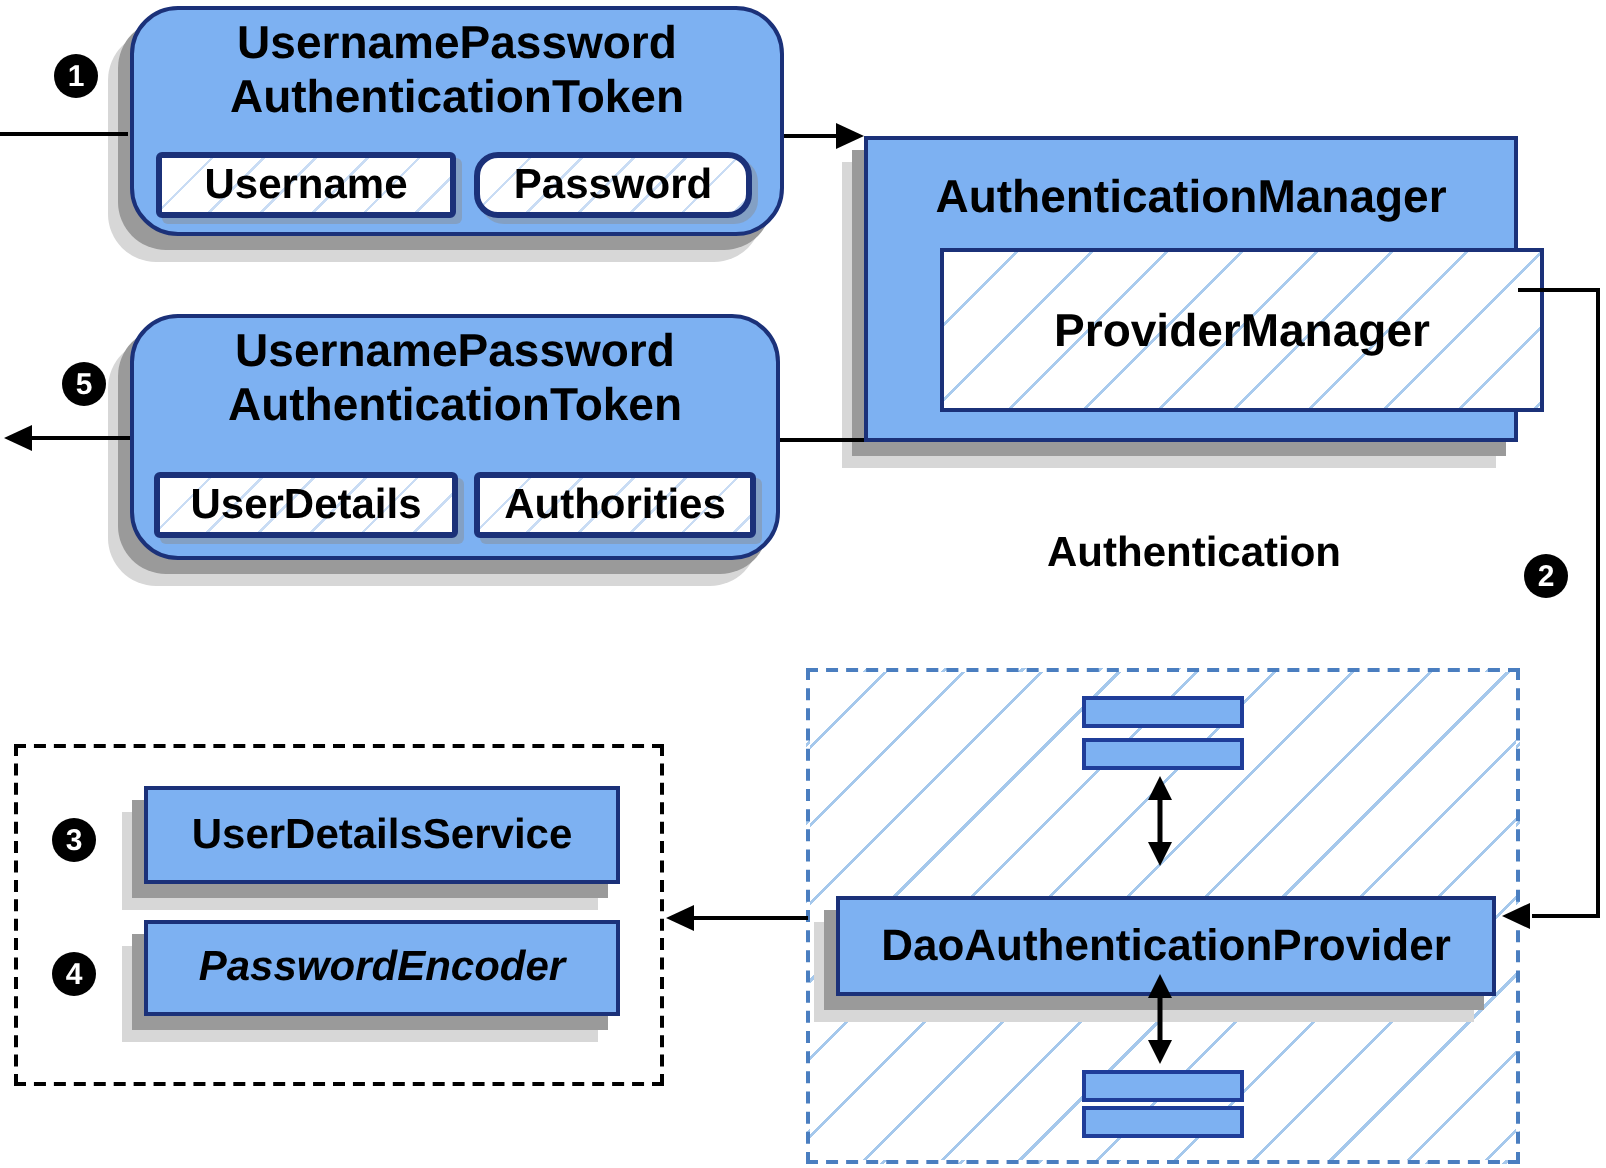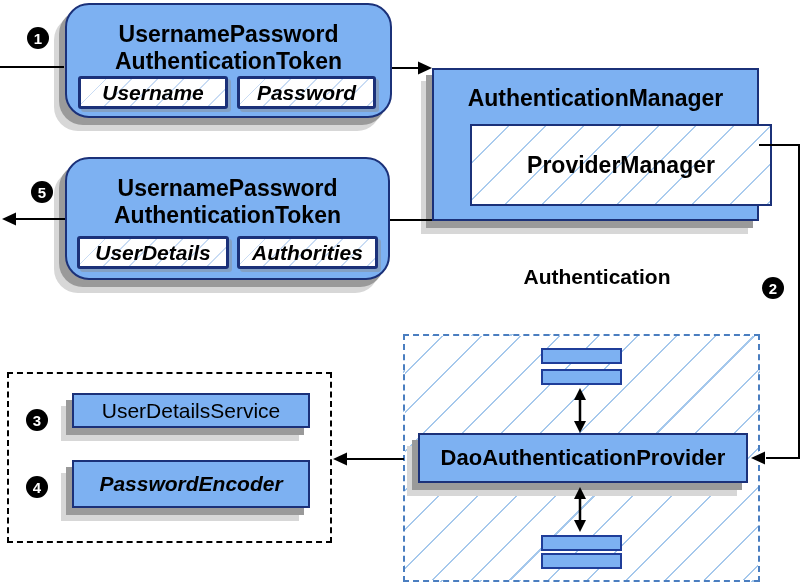--- a/index.html
+++ b/index.html
@@ -8,29 +8,29 @@
     font-family:"Liberation Sans",sans-serif;color:#000;overflow:hidden;
   }
   
   .node{
     position:absolute;box-sizing:border-box;background:#7db1f2;
     border:2px solid #1b3179;z-index:3;
   }
   .shadowed{box-shadow:-6px 7px 0 #9a9a9a,-11px 13px 0 #d7d7d7;}
   .rounded{border-radius:24px;}
   .node-title{font-weight:bold;font-size:23px;line-height:27px;text-align:center;}
-  .token-title{padding-top:16px;}
+  .token-title{padding-top:3px;}
   .fieldbox{
     position:absolute;box-sizing:border-box;height:33px;
     background-color:#fff;
     background-image:repeating-linear-gradient(135deg,rgba(0,0,0,0) 0px,rgba(0,0,0,0) 17px,#c9dcf4 17px,#c9dcf4 18.3px);
     border:3px solid #1b3179;border-radius:3px;
     box-shadow:3px 3px 0 rgba(140,140,140,.45);
     display:flex;align-items:center;justify-content:center;
-    font-weight:bold;font-size:21px;font-style:italic;
+    font-weight:bold;font-size:21px;
   }
   .hatch-big{
     background-color:#fff;
     background-image:repeating-linear-gradient(135deg,rgba(0,0,0,0) 0px,rgba(0,0,0,0) 25px,#a9cbee 25px,#a9cbee 26.5px);
   }
   
   #box-request{left:65px;top:3px;width:327px;height:115px;}
   #box-result{left:65px;top:157px;width:325px;height:123px;}
   #box-manager{left:432px;top:68px;width:327px;height:153px;}
   #provider-manager{
@@ -50,30 +50,30 @@
   }
   .bar{
     position:absolute;width:81px;height:16px;box-sizing:border-box;z-index:3;
     background:#7db1f2;border:2px solid #1f3d99;
   }
   #bar-top-1{left:541px;top:348px;}
   #bar-top-2{left:541px;top:369px;}
   #bar-bottom-1{left:541px;top:535px;}
   #bar-bottom-2{left:541px;top:553px;}
   #dao-provider{
-    left:418px;top:433px;width:330px;height:50px;
+    left:418px;top:448px;width:330px;height:50px;
     display:flex;align-items:center;justify-content:center;
     font-weight:bold;font-size:22px;
   }
   #services-box{
     position:absolute;left:7px;top:372px;width:325px;height:171px;box-sizing:border-box;
     border:2px dashed #000;z-index:1;
   }
-  #user-details-service{left:72px;top:393px;width:238px;height:35px;
-    display:flex;align-items:center;justify-content:center;font-weight:normal;font-size:21px;}
+  #user-details-service{left:72px;top:393px;width:238px;height:49px;
+    display:flex;align-items:center;justify-content:center;font-weight:bold;font-size:21px;}
   #password-encoder{left:72px;top:460px;width:238px;height:48px;
     display:flex;align-items:center;justify-content:center;font-weight:bold;font-size:21px;font-style:italic;}
   
   .badge{
     position:absolute;width:22px;height:22px;border-radius:50%;z-index:6;
     background:#000;color:#fff;font-weight:bold;font-size:15px;
     display:flex;align-items:center;justify-content:center;
   }
   #badge-1{left:27px;top:27px;}
   #badge-2{left:762px;top:277px;}
@@ -123,21 +123,21 @@
   <div class="badge" id="badge-3">3</div>
   <div class="badge" id="badge-4">4</div>
   <div class="badge" id="badge-5">5</div>
 
   <div class="node rounded shadowed" id="box-request">
     <div class="node-title token-title">
       <div>UsernamePassword</div>
       <div>AuthenticationToken</div>
     </div>
     <div class="fieldbox" style="left:11px;top:71px;width:150px;">Username</div>
-    <div class="fieldbox" style="left:170px;top:71px;width:139px;">Password</div>
+    <div class="fieldbox" style="left:170px;top:71px;width:139px;border-radius:12px;">Password</div>
   </div>
 
   <div class="node shadowed" id="box-manager">
     <div class="node-title" style="margin-top:15px;">AuthenticationManager</div>
     <div id="provider-manager" class="hatch-big">ProviderManager</div>
   </div>
 
   <div class="node rounded shadowed" id="box-result">
     <div class="node-title token-title">
       <div>UsernamePassword</div>

